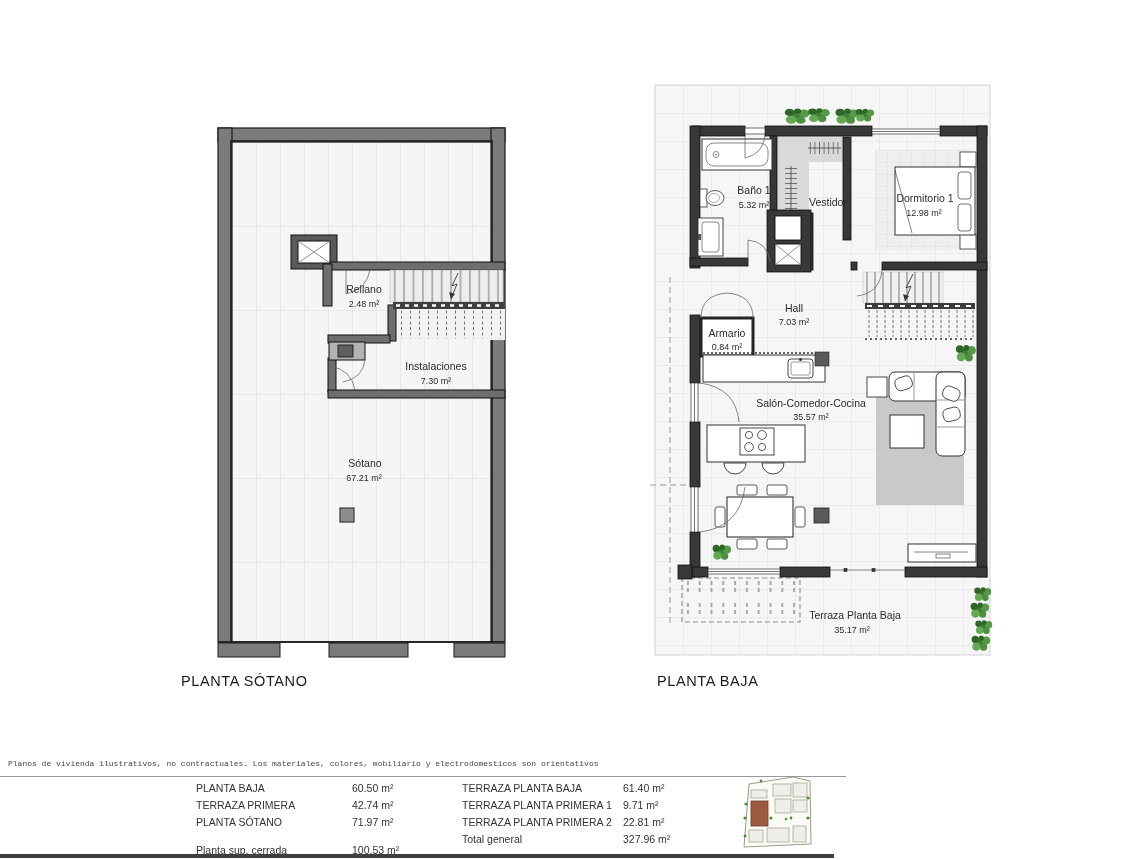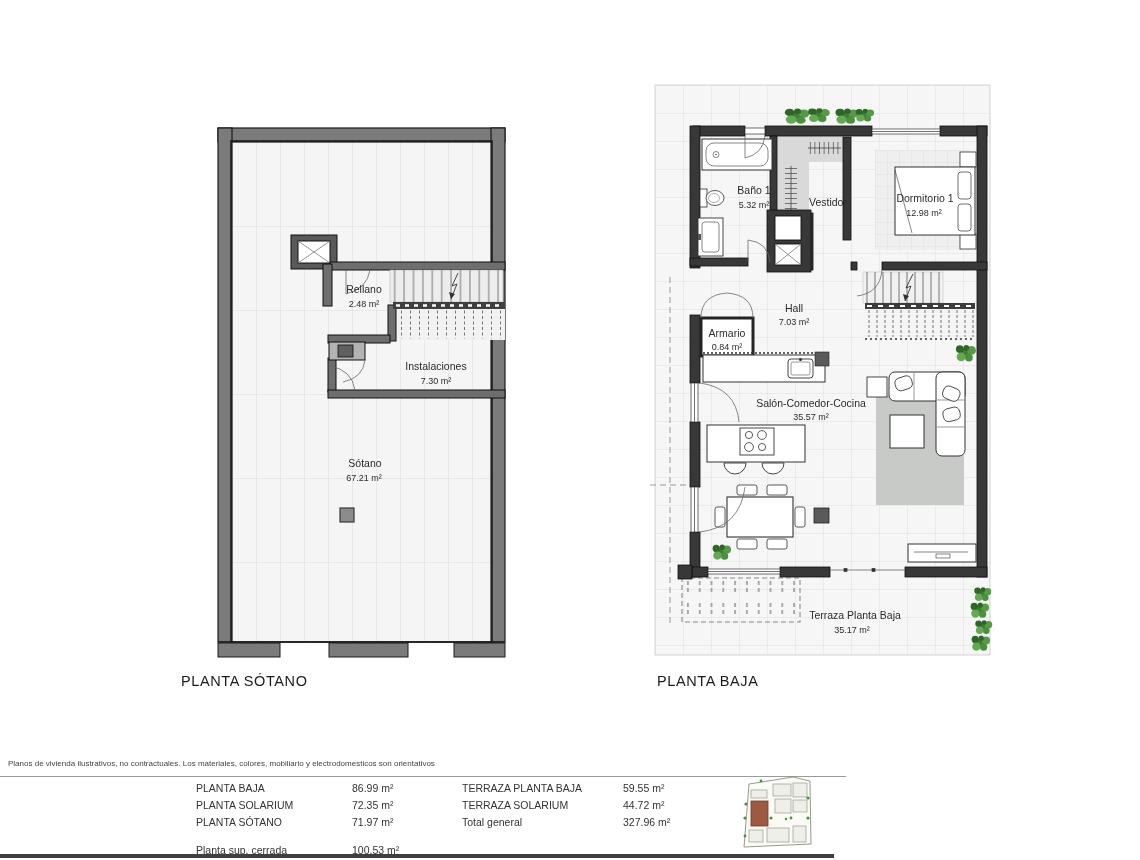--- a/index.html
+++ b/index.html
@@ -3,21 +3,21 @@
 <meta charset="utf-8">
 <style>
   html,body{margin:0;padding:0;background:#fff;}
   #canvas{position:relative;width:1140px;height:860px;background:#ffffff;overflow:hidden;
           font-family:"Liberation Sans",sans-serif;color:#262626;}
   .abs{position:absolute;}
   svg text{font-family:"Liberation Sans",sans-serif;fill:#2b2b2b;}
   .rn{font-size:10.5px;}
   .ra{font-size:9px;}
   .plan-title{position:absolute;font-size:14.5px;letter-spacing:.6px;color:#1c1c1c;white-space:nowrap;}
-  .disclaimer{position:absolute;left:8px;top:759px;font-size:8px;color:#444;white-space:nowrap;}
+  .disclaimer{position:absolute;left:8px;top:759px;font-size:8px;color:#444;white-space:nowrap;font-family:Liberation Mono, monospace;}
   .hr-thin{position:absolute;left:0;top:776px;width:846px;height:1px;background:#9a9a9a;}
   .hr-thick{position:absolute;left:0;top:854px;width:834px;height:4px;background:#3f3f3f;}
   .stable{position:absolute;font-size:10.5px;color:#333;}
   .stable .row{display:grid;height:17px;line-height:17px;}
   #tableA .row{grid-template-columns:156px auto;}
   #tableB .row{grid-template-columns:161px auto;}
   .spacerA{height:11px;}
   .val{white-space:nowrap;}
 </style>
 </head>
@@ -356,45 +356,49 @@
 
   <div class="plan-title" style="left:181px;top:673px">PLANTA SÓTANO</div>
   <div class="plan-title" style="left:657px;top:673px">PLANTA BAJA</div>
 
   <div class="disclaimer">Planos de vivienda ilustrativos, no contractuales. Los materiales, colores, mobiliario y electrodomesticos son orientativos</div>
   <div class="hr-thin"></div>
 
   <div id="tableA" class="stable" style="left:196px;top:780px;width:230px">
     <div class="row">
       <span>PLANTA BAJA</span>
-      <span class="val">86.99 m²</span>
-    </div>
-    <div class="row">
-      <span>PLANTA SOLARIUM</span>
-      <span class="val">72.35 m²</span>
+      <span class="val">60.50 m²</span>
+    </div>
+    <div class="row">
+      <span>TERRAZA PRIMERA</span>
+      <span class="val">42.74 m²</span>
     </div>
     <div class="row">
       <span>PLANTA SÓTANO</span>
       <span class="val">71.97 m²</span>
     </div>
     <div class="spacerA"></div>
     <div class="row">
       <span>Planta sup. cerrada</span>
       <span class="val">100.53 m²</span>
     </div>
   </div>
 
   <div id="tableB" class="stable" style="left:462px;top:780px;width:240px">
     <div class="row">
       <span>TERRAZA PLANTA BAJA</span>
-      <span class="val">59.55 m²</span>
-    </div>
-    <div class="row">
-      <span>TERRAZA SOLARIUM</span>
-      <span class="val">44.72 m²</span>
+      <span class="val">61.40 m²</span>
+    </div>
+    <div class="row">
+      <span>TERRAZA PLANTA PRIMERA 1</span>
+      <span class="val">9.71 m²</span>
+    </div>
+    <div class="row">
+      <span>TERRAZA PLANTA PRIMERA 2</span>
+      <span class="val">22.81 m²</span>
     </div>
     <div class="row">
       <span>Total general</span>
       <span class="val">327.96 m²</span>
     </div>
   </div>
 
   <svg class="abs" style="left:731px;top:774px" width="90" height="79" viewBox="0 0 90 79">
     <polygon points="18,10 62,3 79,7 80,70 13,73" fill="#fbfbf6" stroke="#8f8f7c" stroke-width="0.9"></polygon>
     <g fill="#efefea" stroke="#9a9a8c" stroke-width="0.7">

